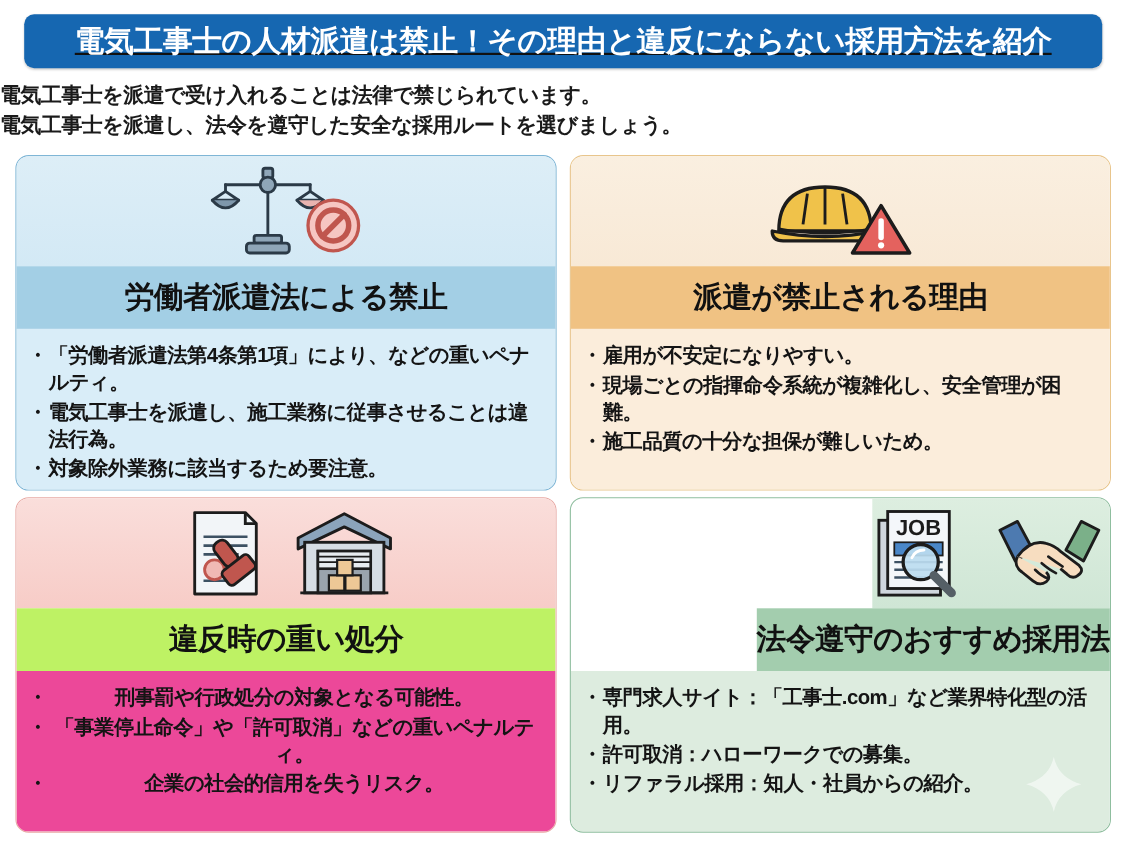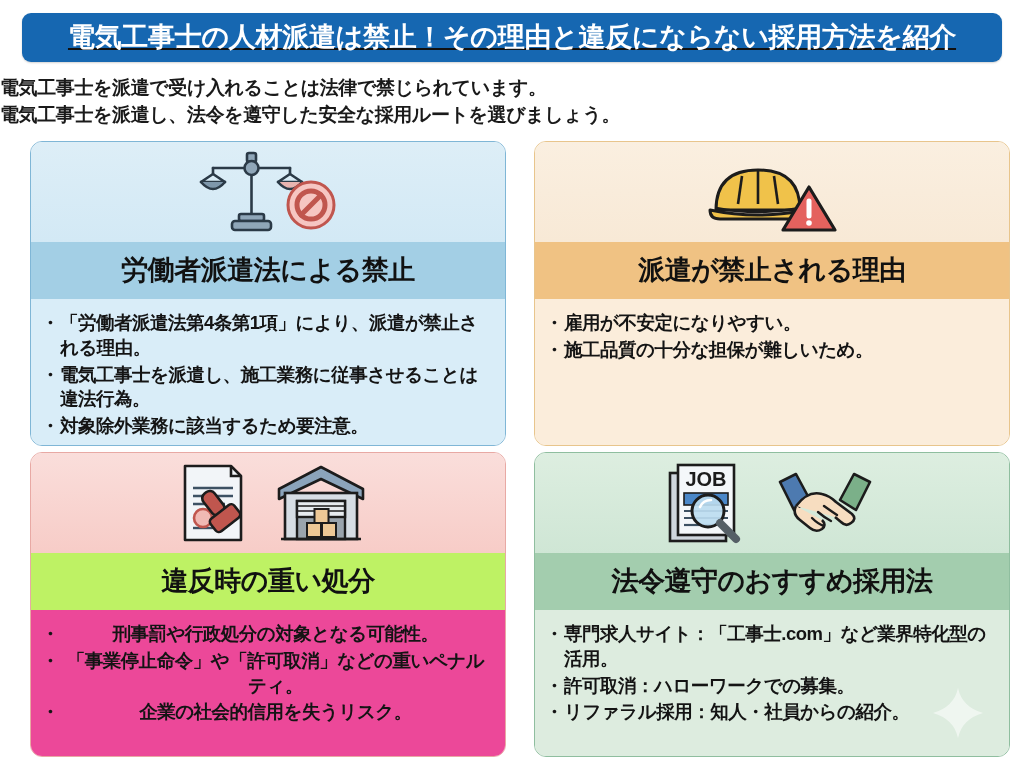--- a/index.html
+++ b/index.html
@@ -63,21 +63,20 @@
     row-gap: 6px;
   }
 
   .card {
     border-radius: 12px;
     border: 1.4px solid rgba(0,0,0,0.16);
     overflow: hidden;
     display: flex;
     flex-direction: column;
     position: relative;
-    margin-left: 16px;
   }
 
   .card-icon {
     height: 100px;
     display: flex;
     align-items: center;
     justify-content: center;
     gap: 14px;
     flex: none;
   }
@@ -131,21 +130,21 @@
   .card.orange { border-color: #e8c58c; }
   .card.orange .card-icon { background: linear-gradient(#faefe0, #f8e9d6); }
   .card.orange .card-band { background: #f0c283; }
   .card.orange .card-body { background: #fbeddb; }
 
   .card.red    { border-color: #e8a9a4; }
   .card.red    .card-icon { background: linear-gradient(#fadedb, #f7ccc7); }
   .card.red    .card-band { background: #bef264; }
   .card.red    .card-body { background: #ec4899; text-align: center; }
 
-  .card.green  { border-color: #8fbe9f; }
+  .card.green  { border-color: #8fbe9f; align-items: flex-end; }
   .card.green  .card-icon { background: linear-gradient(#ddeee0, #cfe6d5); }
   .card.green  .card-band { background: #a3cdae; }
   .card.green  .card-body { background: #ddecdf; }
 
   
   .sparkle {
     position: absolute;
     right: 24px;
     bottom: 16px;
     width: 54px;
@@ -198,21 +197,21 @@
           <circle cx="26" cy="26" r="14" fill="none" stroke="#c0564e" stroke-width="5"></circle>
           <line x1="16" y1="36" x2="36" y2="16" stroke="#c0564e" stroke-width="5" stroke-linecap="round"></line>
         </svg>
       </span>
     </div>
     <div class="card-band">
       <span class="card-band-title">労働者派遣法による禁止</span>
     </div>
     <div class="card-body">
       <ul class="bullets">
-        <li>「労働者派遣法第4条第1項」により、派遣が禁止される理由。</li>
+        <li>「労働者派遣法第4条第1項」により、などの重いペナルティ。</li>
         <li>電気工事士を派遣し、施工業務に従事させることは違法行為。</li>
         <li>対象除外業務に該当するため要注意。</li>
       </ul>
     </div>
   </div>
 
   <div class="card orange">
     <div class="card-icon">
       <span>
         <svg width="104" height="80" viewBox="0 0 104 80">
@@ -231,20 +230,21 @@
           <circle cx="29" cy="40" r="2.8" fill="#ffffff"></circle>
         </svg>
       </span>
     </div>
     <div class="card-band">
       <span class="card-band-title">派遣が禁止される理由</span>
     </div>
     <div class="card-body">
       <ul class="bullets">
         <li>雇用が不安定になりやすい。</li>
+        <li>現場ごとの指揮命令系統が複雑化し、安全管理が困難。</li>
         <li>施工品質の十分な担保が難しいため。</li>
       </ul>
     </div>
   </div>
 
   <div class="card red">
     <div class="card-icon">
       <span>
         <svg width="92" height="86" viewBox="0 0 92 86">
           <path d="M16 6 H62 L72 16 V80 H16 Z" fill="#f2f5f8" stroke="#1c1c1c" stroke-width="2.6" stroke-linejoin="round"></path>

